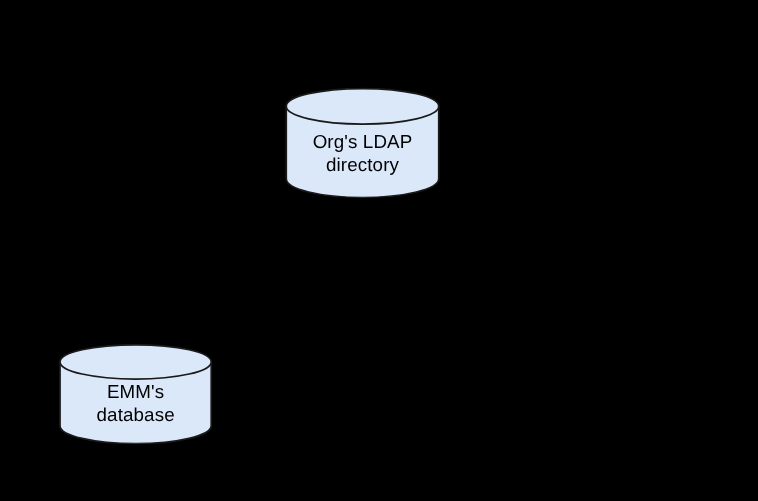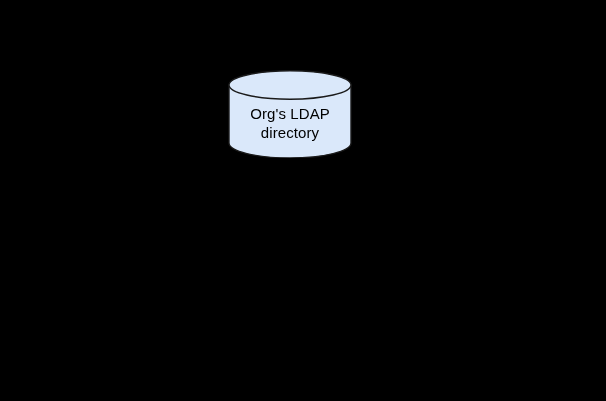--- a/index.html
+++ b/index.html
@@ -50,15 +50,23 @@
 
   <div class="node" id="node-ldap" style="left: 228px; top: 70px; width: 124px; height: 88px;">
     <svg viewBox="0 0 124 88" preserveAspectRatio="none">
       <path d="M1,15 L1,73 A61,15 0 0,0 123,73 L123,15 Z" class="cyl-body" fill="#dae8fa" stroke="#1a1a1a" stroke-width="1.4"></path>
       <ellipse cx="62" cy="15" rx="61" ry="14.2" class="cyl-top" fill="#dae8fa" stroke="#1a1a1a" stroke-width="1.4"></ellipse>
     </svg>
     <div class="node-label" style="top: 34px; color: rgb(0, 0, 0);">Org's LDAP
 directory</div>
   </div>
 
+  <div class="node" id="node-emm" style="left: 47px; top: 275px; width: 123px; height: 80px;">
+    <svg viewBox="0 0 123 80" preserveAspectRatio="none">
+      <path d="M1,14.5 L1,65.5 A60.5,14.5 0 0,0 122,65.5 L122,14.5 Z" class="cyl-body" fill="#dae8fa" stroke="#1a1a1a" stroke-width="1.4"></path>
+      <ellipse cx="61.5" cy="14.5" rx="60.5" ry="13.7" class="cyl-top" fill="#dae8fa" stroke="#1a1a1a" stroke-width="1.4"></ellipse>
+    </svg>
+    <div class="node-label" style="top: 29px; color: rgb(0, 0, 0);">EMM's
+database</div>
+  </div>
 
 
 </div>
 
 </body></html>

